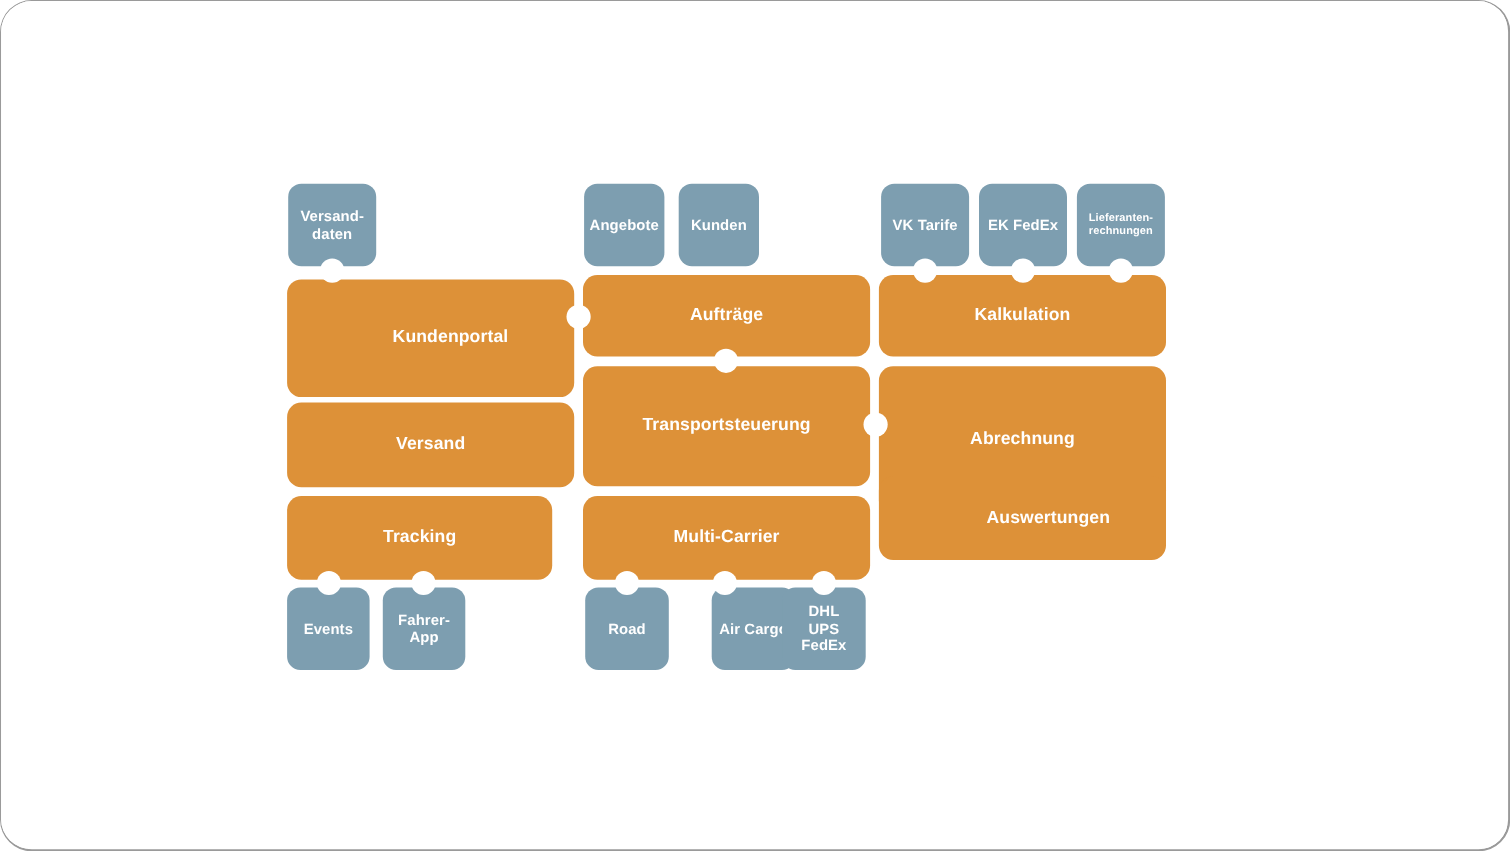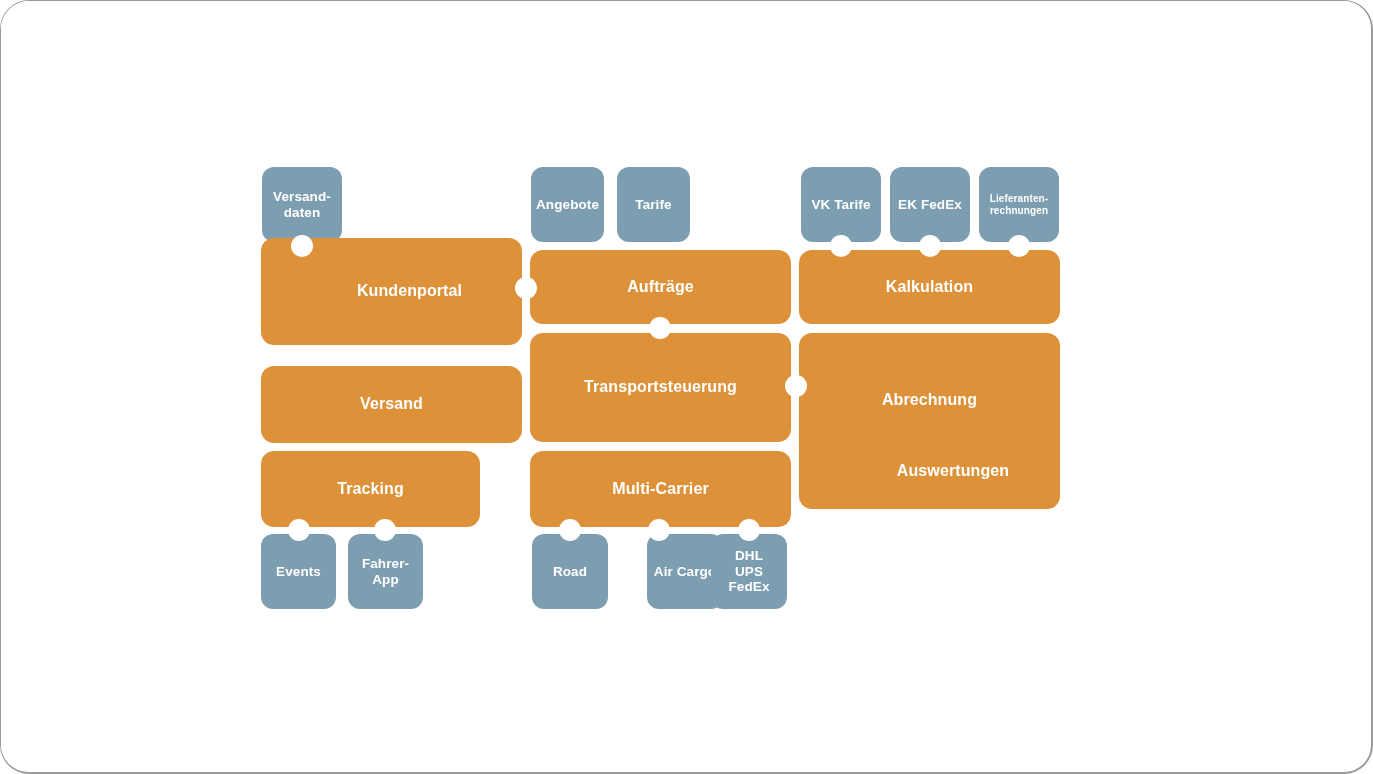--- a/index.html
+++ b/index.html
@@ -85,41 +85,41 @@
 <body>
 
 <div id="canvas">
   <div id="inner-frame">
     <div id="diagram">
 
     <div class="node source" style="left: 261px; top: 166px; width: 80px; height: 75px;">
           <span class="label">Versand-
 daten</span>
         </div>
-        <div class="node module" style="left: 260px; top: 237px; width: 261px; height: 107px; padding-left: 36px;">
+        <div class="node module" style="left: 260px; top: 253px; width: 261px; height: 107px; padding-left: 36px;">
           <span class="label">Kundenportal</span>
         </div>
         <div class="node module" style="left: 260px; top: 365px; width: 261px; height: 77px;">
           <span class="label">Versand</span>
         </div>
-        <div class="node module" style="left: 260px; top: 450px; width: 219px; height: 76px;">
+        <div class="node module" style="left: 260px; top: 450px; width: 241px; height: 76px;">
           <span class="label">Tracking</span>
         </div>
         <div class="node source" style="left: 260px; top: 533px; width: 75px; height: 75px;">
           <span class="label">Events</span>
         </div>
         <div class="node source" style="left: 347px; top: 533px; width: 75px; height: 75px;">
           <span class="label">Fahrer-
 App</span>
         </div>
         <div class="node source" style="left: 530px; top: 166px; width: 73px; height: 75px;">
           <span class="label">Angebote</span>
         </div>
         <div class="node source" style="left: 616px; top: 166px; width: 73px; height: 75px;">
-          <span class="label">Tarife</span>
+          <span class="label">Kunden</span>
         </div>
         <div class="node module" style="left: 529px; top: 249px; width: 261px; height: 74px;">
           <span class="label">Aufträge</span>
         </div>
         <div class="node module" style="left: 529px; top: 332px; width: 261px; height: 109px;">
           <span class="label">Transportsteuerung</span>
         </div>
         <div class="node module" style="left: 529px; top: 450px; width: 261px; height: 76px;">
           <span class="label">Multi-Carrier</span>
         </div>

